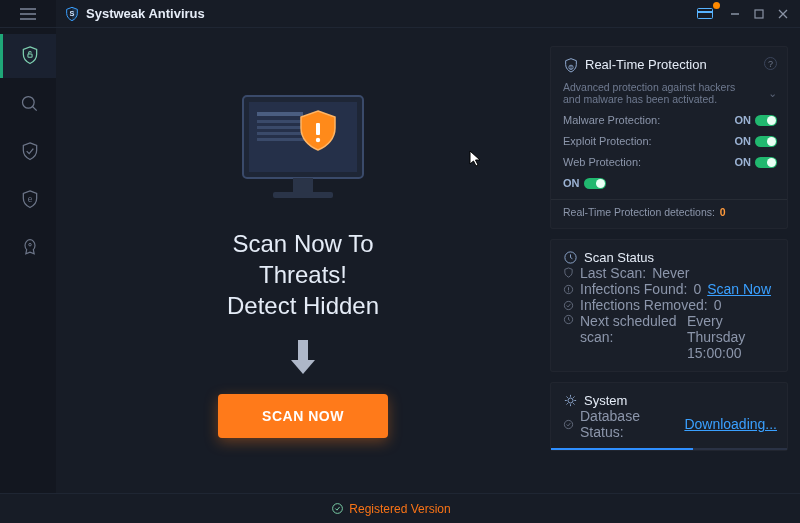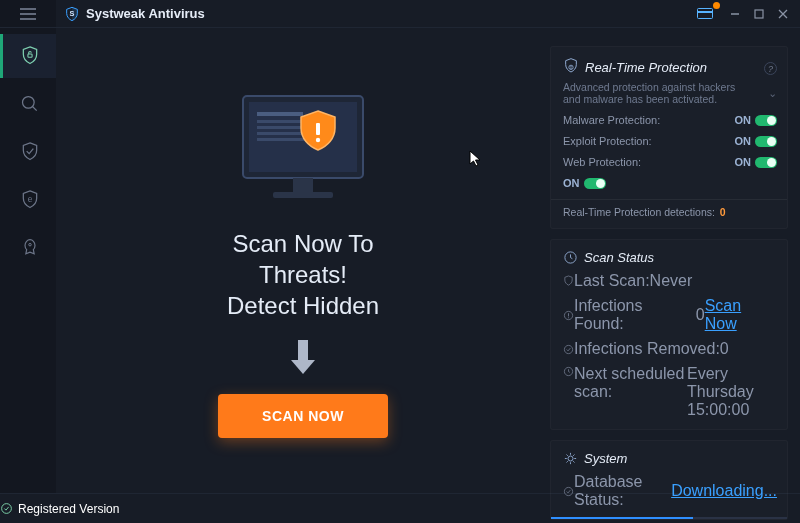--- a/index.html
+++ b/index.html
@@ -16,39 +16,39 @@
   .sidebtn { width: 56px; height: 44px; display: flex; align-items: center; justify-content: center; color: #6d7689; border-left: 3px solid transparent; }
   .sidebtn.active { color: #7ed0b0; border-left: 3px solid #1fa778; background: #1a2130; }
   .main { flex: 1; display: flex; gap: 10px; padding: 18px 12px 0 10px; }
   .left { flex: 1; display: flex; flex-direction: column; align-items: center; padding-top: 30px; }
   .monitor { margin-top: 12px; }
   .headline { color: #e5ecf7; font-size: 24px; font-weight: 400; text-align: center; line-height: 1.3; margin-top: 10px; }
   .arrow { margin-top: 18px; color: #aeb7c8; }
   .scanbtn { margin-top: 18px; background: #ff7a1a; color: #fff; font-weight: 700; font-size: 14px; letter-spacing: 0.5px; border: none; width: 170px; height: 44px; border-radius: 4px; box-shadow: 0 4px 14px rgba(255,122,26,0.35); }
   .right { width: 238px; display: flex; flex-direction: column; gap: 10px; }
   .panel { background: rgba(255,255,255,0.015); border: 1px solid rgba(255,255,255,0.03); border-radius: 3px; padding: 10px 10px 10px 12px; font-size: 11px; }
-  .panel .title { color: #e5ecf7; font-size: 13px; display: flex; align-items: flex-end; gap: 6px; font-style: italic; }
+  .panel .title { color: #e5ecf7; font-size: 13px; display: flex; align-items: flex-start; gap: 6px; }
   .panel .help { margin-left: auto; color: #6d7689; border: 1px solid #3a445a; width: 13px; height: 13px; border-radius: 50%; font-size: 9px; display: flex; align-items: center; justify-content: center; }
   .desc { color: #6f7a90; font-size: 10.5px; margin-top: 6px; display: flex; align-items: center; gap: 12px; }
   .chev { color: #5a6377; margin-left: auto; }
   .row { display: flex; align-items: center; margin-top: 9px; font-size: 11px; color: #8c96ab; }
   .row .label { flex: 1; }
   .onbadge { font-size: 11px; font-weight: 700; color: #9cb3d4; margin-right: 4px; }
   .toggle { width: 22px; height: 11px; background: #21b86f; border-radius: 6px; position: relative; }
   .toggle::after { content: ""; position: absolute; right: 1px; top: 1px; width: 9px; height: 9px; background: #e9fff4; border-radius: 50%; }
   .sep { height: 1px; background: rgba(255,255,255,0.06); margin: 10px -10px 6px -12px; }
   .detection { font-size: 10.5px; color: #8c96ab; }
   .detection .count { color: #ff9a3c; font-weight: 600; margin-left: 2px; }
-  .statusrow { display: flex; align-items: center; margin-top: 7px; font-size: 16px; color: #8c96ab; }
+  .statusrow { display: flex; align-items: center; gap: 6px; font-size: 14px; color: #8c96ab; }
   .statusrow svg { flex-shrink: 0; }
   .link { color: #3aa0ff; text-decoration: underline; }
   .systempanel { position: relative; padding-bottom: 10px; }
   .progressbar { position: absolute; left: 0; right: 0; bottom: 0; height: 2px; background: #2a3245; }
   .progressbar .fill { height: 100%; width: 60%; background: #2f8fff; }
-  .footer { height: 30px; display: flex; align-items: center; justify-content: flex-start; padding-right: 18px; font-size: 12px; color: #ffffff; border-top: 1px solid #1f2633; gap: 5px; }
+  .footer { height: 30px; display: flex; align-items: center; justify-content: center; padding-right: 18px; font-size: 12px; color: #f97316; border-top: 1px solid #1f2633; gap: 5px; }
   .cursor { position: absolute; left: 469px; top: 150px; pointer-events: none; }
   .menuicon { width: 56px; height: 28px; display: flex; align-items: center; justify-content: center; color: #7e8699; position: absolute; top: 0; left: 0; border-bottom: 1px solid #1f2633; background:#131720;}
 </style>
 </head>
 <body>
 
 <div class="menuicon">
   <svg width="16" height="12" viewBox="0 0 16 12">
       <path d="M0 1h16M0 6h16M0 11h16" stroke="currentColor" stroke-width="1.5"></path>
     </svg>

